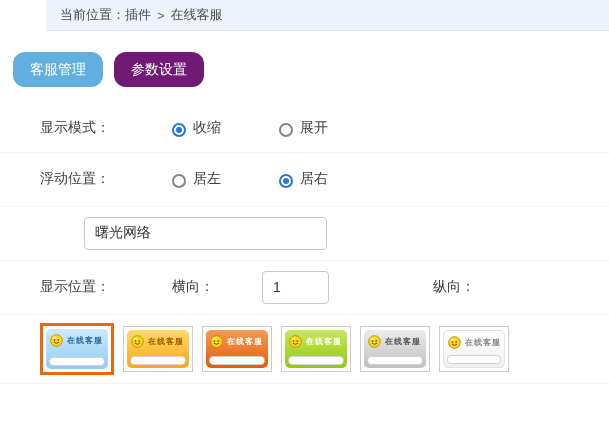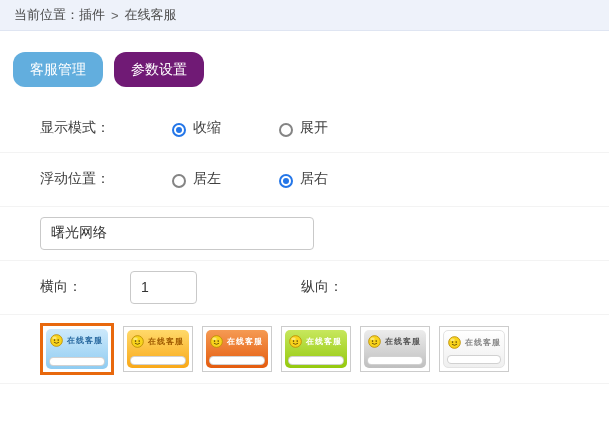--- a/index.html
+++ b/index.html
@@ -1,21 +1,21 @@
 <!DOCTYPE html>
 <html><head>
 <meta charset="utf-8">
 <style>
   * { margin:0; padding:0; box-sizing:border-box; }
   html,body { width:609px; height:432px; background:#ffffff;
     font-family:"Liberation Sans","DejaVu Sans",sans-serif; color:#404040; overflow:hidden; }
 
   
   .crumb-bar { height:31px; background:#eef2fa; border-bottom:1px solid #dfe5f2;
-    display:flex; align-items:center; padding-left:14px; font-size:13px; color:#4c4c4c; }
+    display:flex; align-items:center; padding-left:14px; font-size:13px; color:#4c4c4c;margin-left:46px; }
   .crumb-bar .sep { margin:0 6px; color:#666; }
 
   
   .tabs { margin:21px 0 0 13px; display:flex; gap:11px; }
   .tab-btn { display:inline-block; border:none; border-radius:12px; color:#fff;
     font-size:14px; padding:9px 17px; cursor:pointer; line-height:1.2;
     font-family:inherit; }
   .tab-btn.blue { background:#62aede; }
   .tab-btn.orange { background:#701a75; }
 
@@ -30,21 +30,21 @@
   .radio-opt { display:flex; align-items:flex-end; margin-right:18px; cursor:pointer; }
   .radio { width:14px; height:14px; border:2px solid #848484; border-radius:50%;
     display:inline-block; position:relative; background:#fff; margin-right:7px; flex:0 0 auto; }
   .radio[data-checked="true"] { border-color:#2476e8; }
   .radio[data-checked="true"]::after { content:""; position:absolute; left:2px; top:2px;
     right:2px; bottom:2px; background:#2476e8; border-radius:50%; }
 
   
   .txt { height:33px; border:1px solid #c9c9c9; border-radius:4px; padding:0 10px;
     font-size:14px; color:#333; font-family:inherit; outline:none; background:#fff; }
-  .txt.site { width:274px; }
+  .txt.site { width:243px;margin-left:44px; }
   .txt.small { width:67px; }
   .inline-label { margin-right:8px; }
   .gap { width:24px; flex:0 0 auto; }
 
   
   .skins-row { min-height:69px; }
   .skin-list { display:flex; align-items:center; gap:9px; }
   .skin-box { width:70px; height:46px; background:#fff; border:1px solid #cccccc;
     padding:3px; cursor:pointer; flex:0 0 auto; }
   .skin-box.selected { width:74px; height:52px; border:3px solid #e8680d; }
@@ -94,20 +94,21 @@
       <span class="radio" data-checked="true"></span>
       <span>居右</span>
     </span>
   </div>
 
   <div class="row">
     <input class="txt site" type="text" value="曙光网络" style="">
   </div>
 
   <div class="row">
+    <span class="row-label">显示位置：</span>
     <span class="inline-label">横向：</span>
     <input class="txt small" type="text" value="1" style="">
     <span class="gap"></span>
     <span class="inline-label">纵向：</span>
   </div>
 
   <div class="row skins-row">
     <div class="skin-list">
         <div class="skin-box selected">
     <div class="skin-bar" style="background: linear-gradient(rgb(205, 233, 251), rgb(143, 204, 242));">

